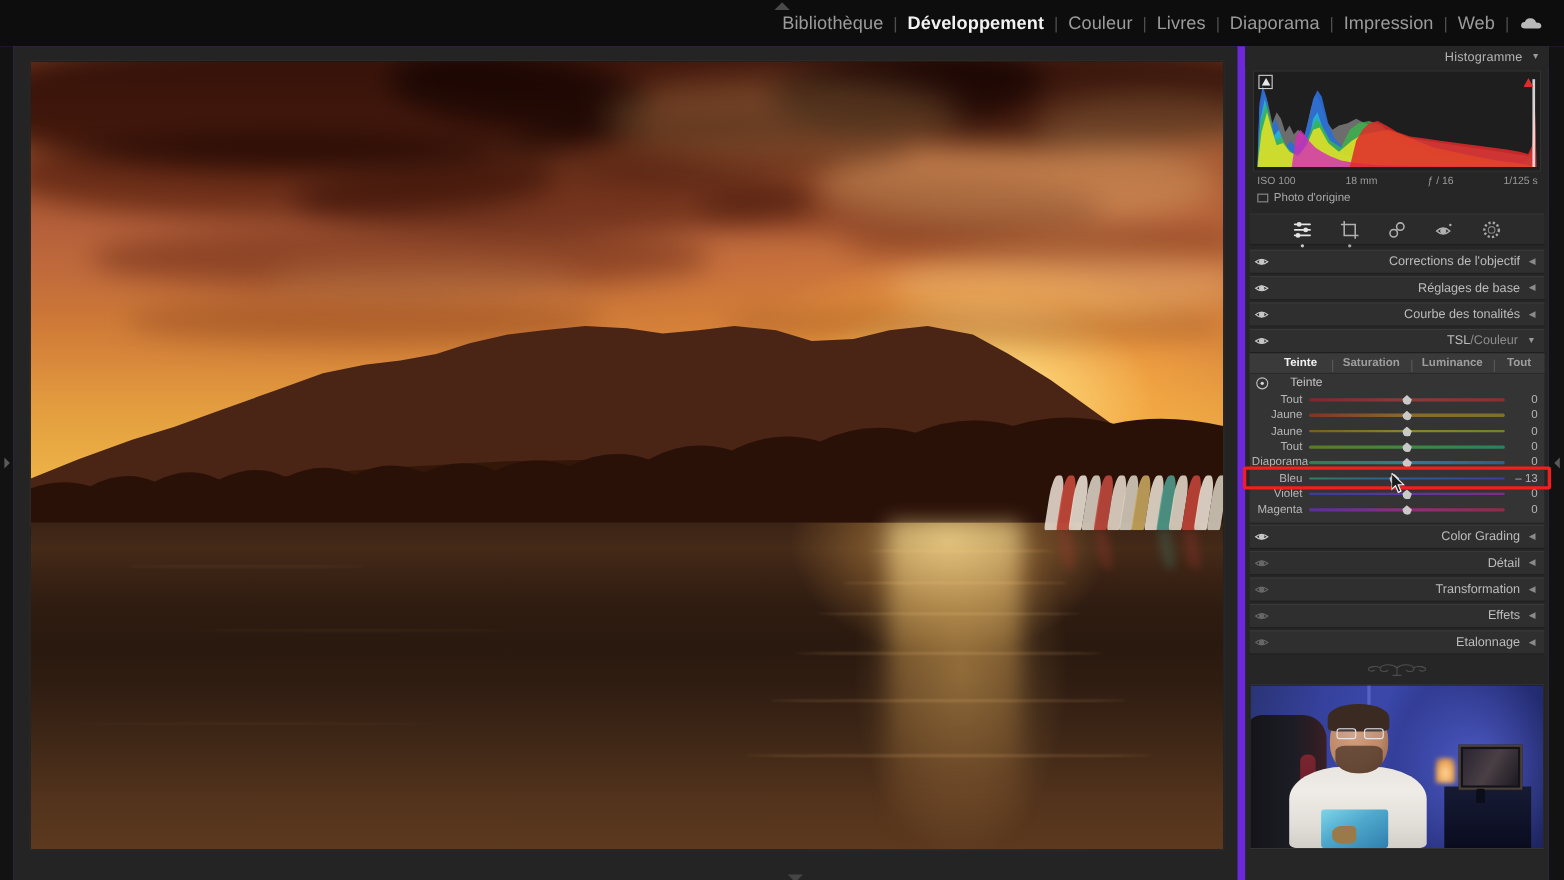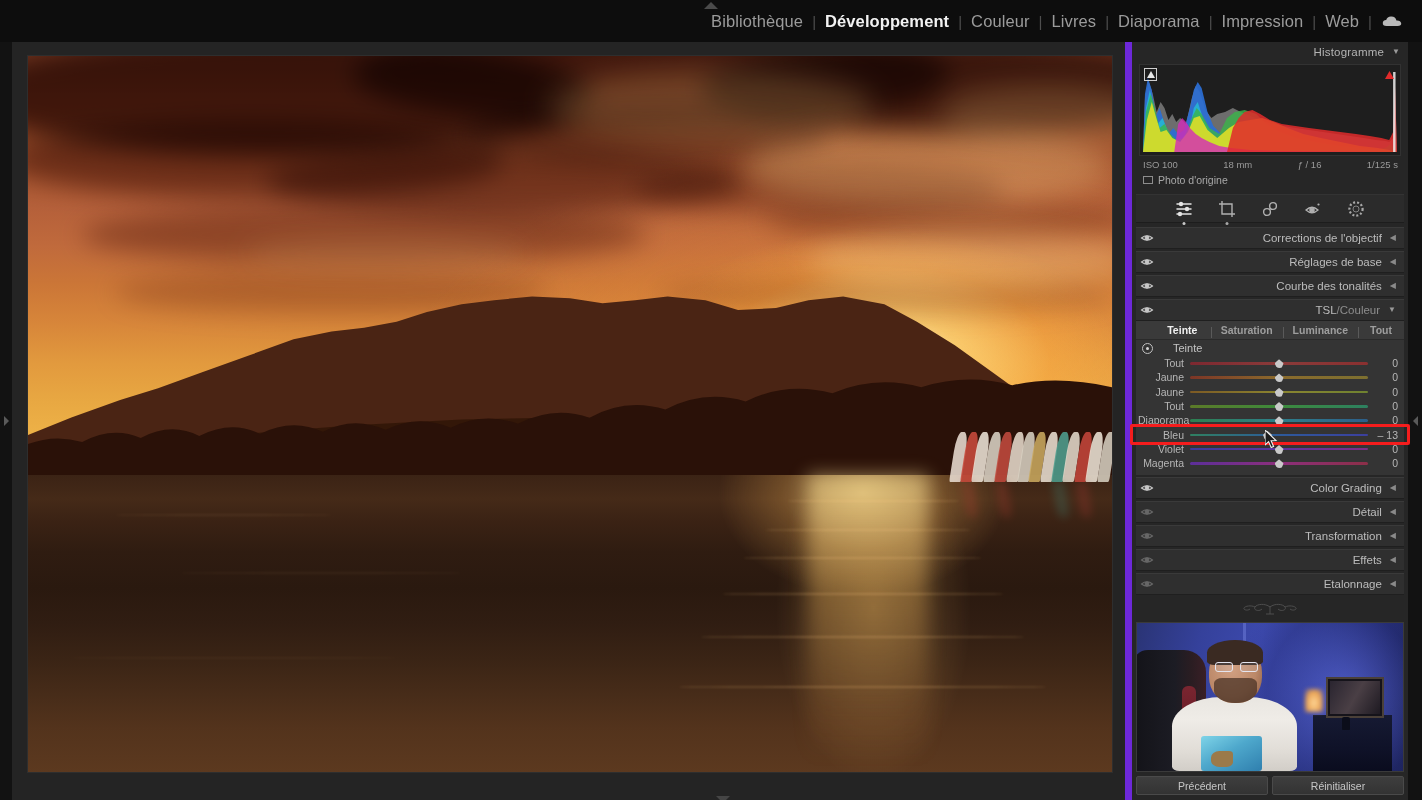--- a/index.html
+++ b/index.html
@@ -837,24 +837,20 @@
         <div class="wc-head"></div>
         <div class="wc-hair"></div>
         <div class="wc-beard"></div>
         <div class="wc-glasses">
           <span class="wc-lens" style="left:0"></span>
           <span class="wc-lens" style="right:0"></span>
         </div>
       </div>
     </div>
 
-    <div class="btn-row">
-      <div class="btn">Précédent</div>
-      <div class="btn">Réinitialiser</div>
-    </div>
   </div>
 
   <div class="hl-box" id="hl-box" style="left: 1130px; top: 423.984px; width: 280px; height: 21.2969px; border-color: rgb(245, 29, 29);"></div>
   <div class="cursor-arrow" id="cursor" style="left: 1265.42px; top: 429.625px;">
     <svg width="14" height="19" viewBox="0 0 14 19">
       <polygon points="0,0 0,15 3.6,11.6 6.2,17.6 8.6,16.5 6.1,10.8 11,10.6" fill="#1c1c1c" stroke="#f0f0f0" stroke-width="1.1"></polygon>
     </svg>
   </div>
 
 </div>

